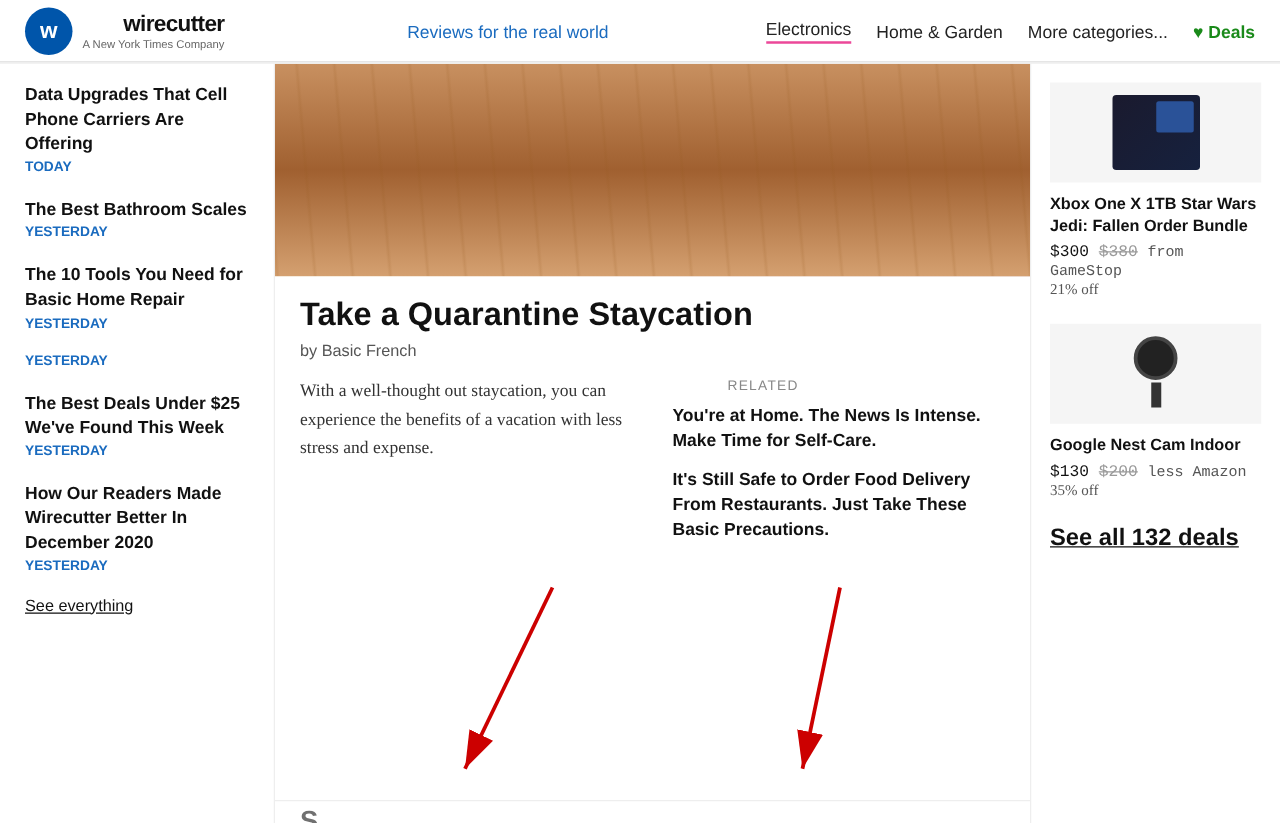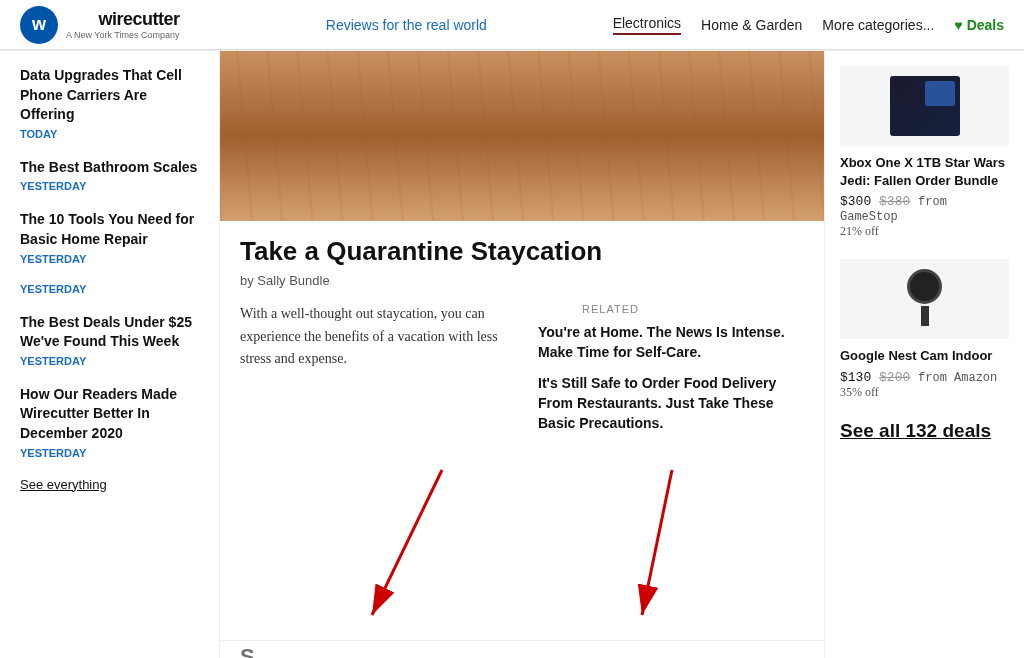--- a/index.html
+++ b/index.html
@@ -63,21 +63,21 @@
       font-family: Arial, sans-serif;
       font-size: 14px;
     }
     .nav-item {
       color: #222;
       text-decoration: none;
       cursor: pointer;
       font-weight: 500;
     }
     .nav-item.active {
-      border-bottom: 2px solid #7f1d1d;
+      border-bottom: 2px solid #ec4899;
       padding-bottom: 2px;
     }
     .nav-deals {
       color: #1a8a1a;
       font-weight: bold;
       display: flex;
       align-items: center;
       gap: 4px;
     }
     .heart-icon { color: #1a8a1a; }
@@ -382,21 +382,21 @@
   </div>
 
   <div class="center-content">
 
     <div class="hero-image">
       <div class="hero-overlay"></div>
     </div>
 
     <div class="article-body">
       <h1 class="article-title">Take a Quarantine Staycation</h1>
-      <div class="article-author">by Sally Bundle</div>
+      <div class="article-author">by Basic French</div>
       <div class="article-content-row">
         <div class="article-desc">With a well-thought out staycation, you can experience the benefits of a vacation with less stress and expense.</div>
         <div class="article-related">
           <div class="related-label">RELATED</div>
           <div class="related-link">You're at Home. The News Is Intense. Make Time for Self-Care.</div>
           <div class="related-link">It's Still Safe to Order Food Delivery From Restaurants. Just Take These Basic Precautions.</div>
         </div>
       </div>
     </div>
 
@@ -442,21 +442,21 @@
       <div class="deal-image">
         <div class="nest-cam">
           <div class="nest-head"></div>
           <div class="nest-body"></div>
         </div>
       </div>
       <div class="deal-title">Google Nest Cam Indoor</div>
       <div class="deal-price">
         <span class="deal-price-current">$130</span>
         <span class="deal-price-original">$200</span>
-        <span class="deal-source">from Amazon</span>
+        <span class="deal-source">less Amazon</span>
       </div>
       <div class="deal-discount">35% off</div>
     </div>
 
     <a class="see-all-deals">See all 132 deals</a>
   </div>
 
 </div>
 
 </body></html>

